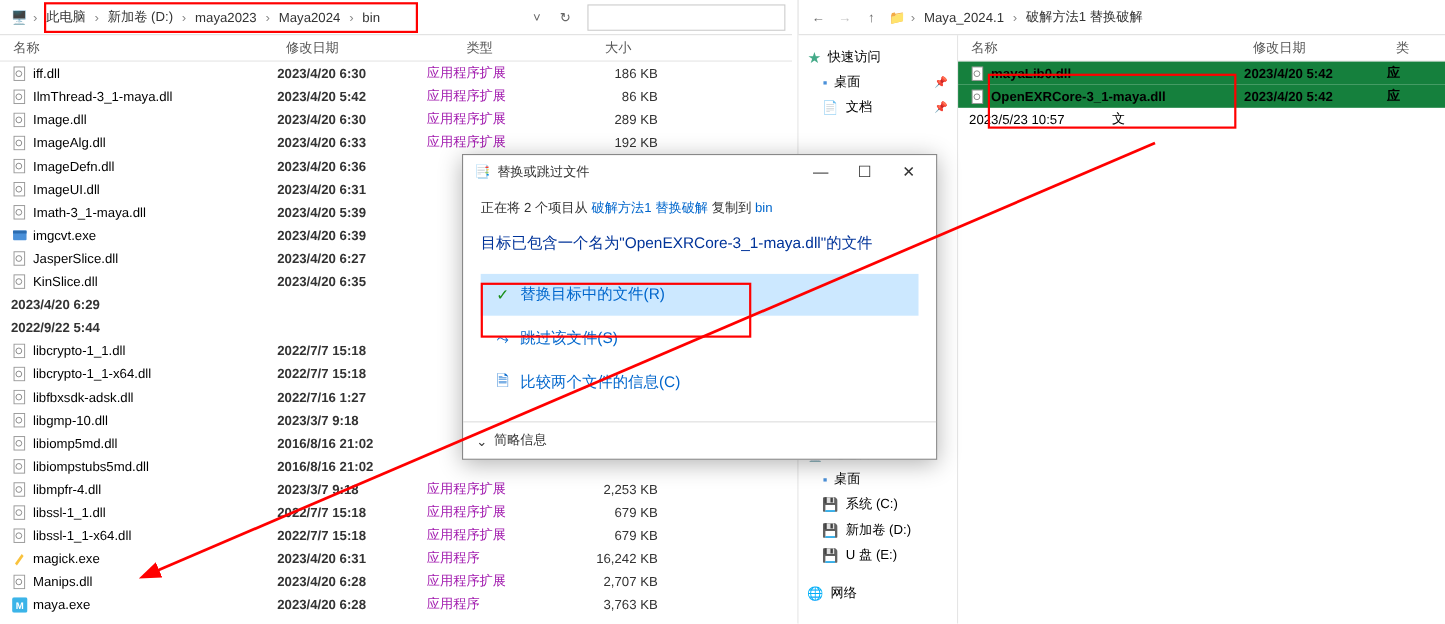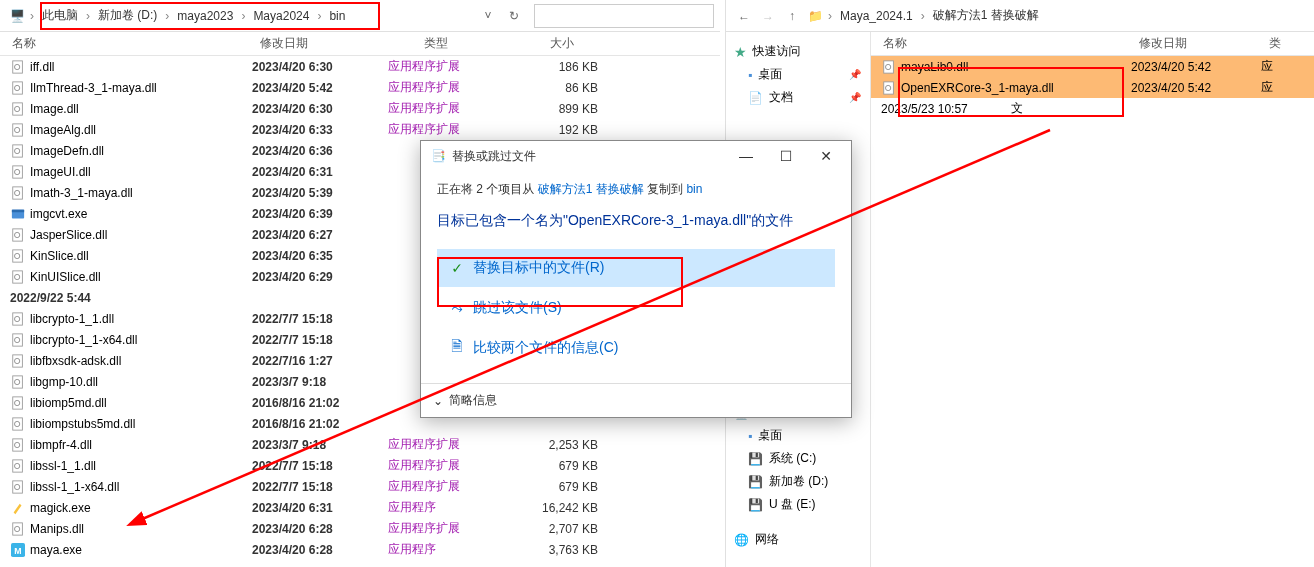--- a/index.html
+++ b/index.html
@@ -43,21 +43,21 @@
     .tree-star { font-size: 14px; color: #4a8; }
     .pin { color: #aaa; font-size: 10px; margin-left: auto; }
     
     .right-content { display: flex; height: calc(100% - 32px); }
     .right-files { flex: 1; }
     .right-headers { display: flex; height: 24px; border-bottom: 1px solid #e5e5e5; align-items: center; padding-left: 4px; }
     .rhcol-name { width: 256px; padding: 0 8px; color: #555; }
     .rhcol-date { width: 130px; padding: 0 8px; color: #555; }
     .rhcol-type { width: 40px; padding: 0 8px; color: #555; }
     .right-row { display: flex; height: 21px; align-items: center; padding-left: 10px; }
-    .right-row.selected { background: #fdba74; }
+    .right-row.selected { background: #15803d; font-weight: bold; }
     .rfname { width: 250px; display: flex; align-items: center; gap: 4px; }
     .rfdate { width: 130px; }
     .rftype { width: 40px; }
     
     .redbox-right { position: absolute; border: 2px solid #f00; right: 190px; top: 67px; width: 226px; height: 50px; pointer-events: none; }
     
     
     .dialog { position: absolute; left: 420px; top: 140px; width: 432px; background: #fff; border: 1px solid #888; box-shadow: 0 4px 20px rgba(0,0,0,0.3); z-index: 10; }
     .dlg-title { height: 30px; display: flex; align-items: center; padding: 0 10px; font-size: 12px; color: #333; }
     .dlg-title-icon { margin-right: 6px; }
@@ -155,21 +155,21 @@
               <span class="ficon">
                 <svg class="page-icon" viewBox="0 0 16 16">
                   <rect x="2" y="1" width="11" height="14" fill="#fff" stroke="#999"></rect>
                   <circle cx="7" cy="8" r="3" fill="none" stroke="#888"></circle>
                 </svg>
               </span>
               <span>Image.dll</span>
             </div>
             <div class="fdate">2023/4/20 6:30</div>
             <div class="ftype">应用程序扩展</div>
-            <div class="fsize">899 KB</div>
+            <div class="fsize">289 KB</div>
           </div>
           <div class="file-row">
             <div class="fname">
               <span class="ficon">
                 <svg class="page-icon" viewBox="0 0 16 16">
                   <rect x="2" y="1" width="11" height="14" fill="#fff" stroke="#999"></rect>
                   <circle cx="7" cy="8" r="3" fill="none" stroke="#888"></circle>
                 </svg>
               </span>
               <span>ImageAlg.dll</span>
@@ -256,29 +256,20 @@
                   <circle cx="7" cy="8" r="3" fill="none" stroke="#888"></circle>
                 </svg>
               </span>
               <span>KinSlice.dll</span>
             </div>
             <div class="fdate">2023/4/20 6:35</div>
             <div class="ftype"></div>
             <div class="fsize"></div>
           </div>
           <div class="file-row">
-            <div class="fname">
-              <span class="ficon">
-                <svg class="page-icon" viewBox="0 0 16 16">
-                  <rect x="2" y="1" width="11" height="14" fill="#fff" stroke="#999"></rect>
-                  <circle cx="7" cy="8" r="3" fill="none" stroke="#888"></circle>
-                </svg>
-              </span>
-              <span>KinUISlice.dll</span>
-            </div>
             <div class="fdate">2023/4/20 6:29</div>
             <div class="ftype"></div>
             <div class="fsize"></div>
           </div>
           <div class="file-row">
             <div class="fdate">2022/9/22 5:44</div>
             <div class="ftype"></div>
             <div class="fsize"></div>
           </div>
           <div class="file-row">

